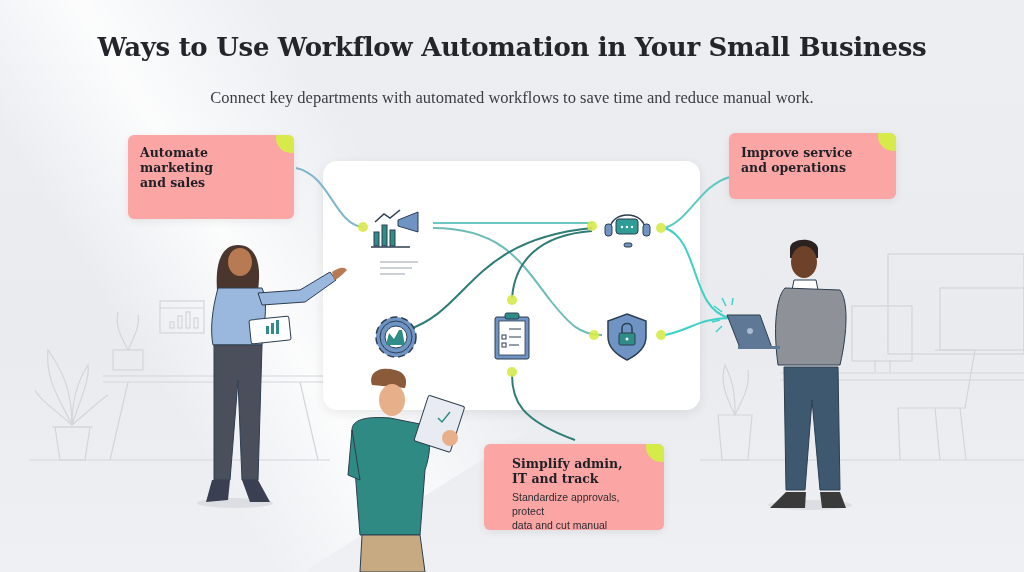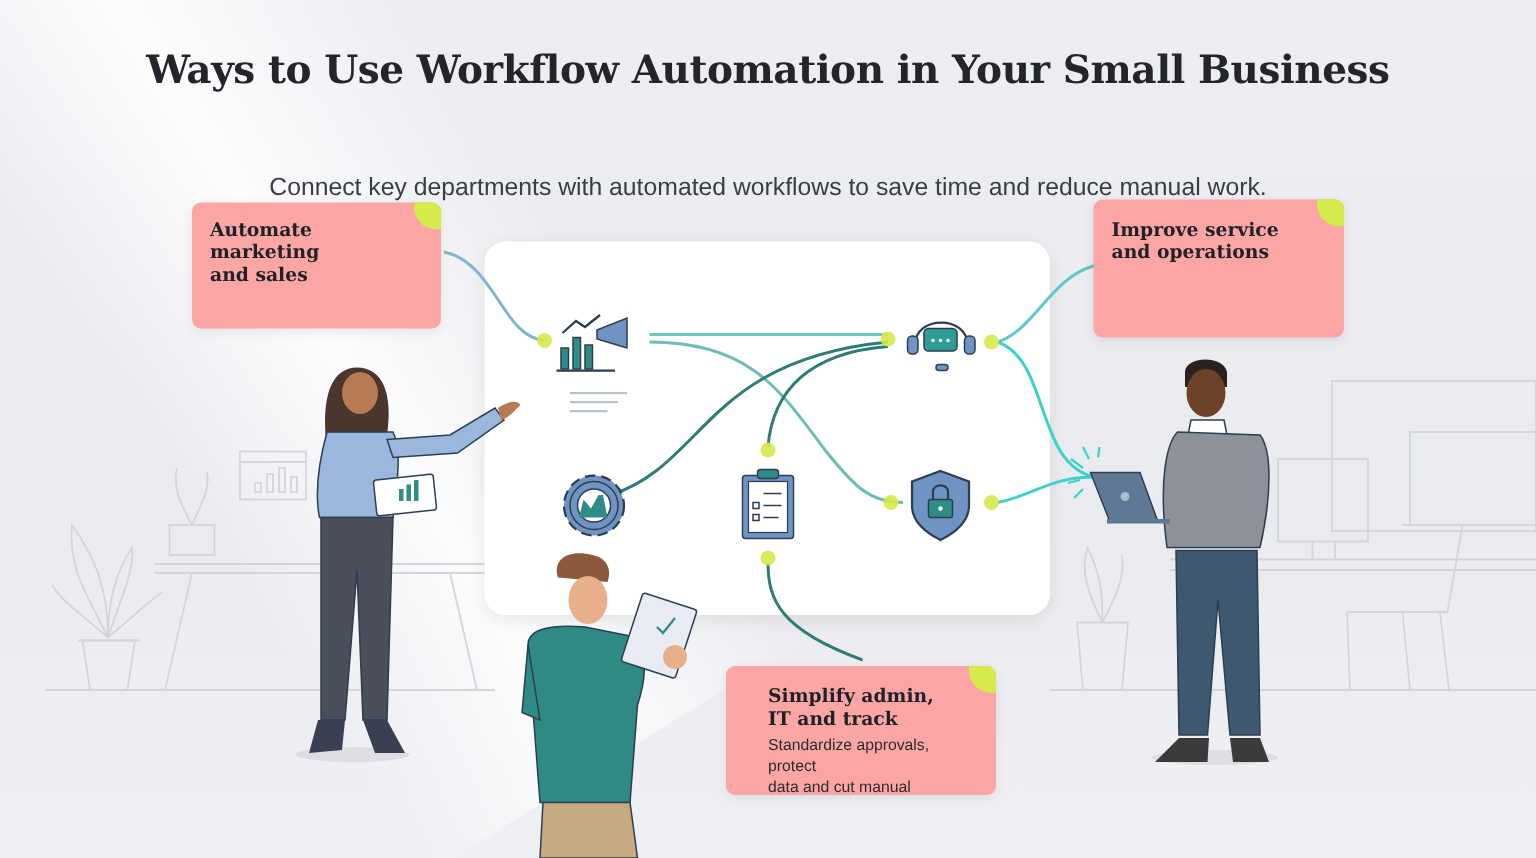--- a/index.html
+++ b/index.html
@@ -5,21 +5,21 @@
   html,body{margin:0;padding:0;}
   body{width:1024px;height:572px;overflow:hidden;position:relative;
        font-family:"Liberation Sans",sans-serif;
        background:linear-gradient(180deg,#eceef2 0%,#e9ebef 60%,#eef0f3 100%);}
   .beam{position:absolute;left:-120px;top:-60px;width:300px;height:760px;
         background:linear-gradient(90deg,rgba(255,255,255,0) 0%,rgba(255,255,255,0.85) 45%,rgba(255,255,255,0) 100%);
         transform:rotate(-32deg);transform-origin:top left;pointer-events:none;}
   .title{position:absolute;left:0;right:0;top:32px;text-align:center;
          font-family:"DejaVu Serif",serif;font-weight:bold;font-size:26px;color:#23252b;letter-spacing:-0.3px;}
   .subtitle{position:absolute;left:0;right:0;top:88px;text-align:center;
-            font-family:Liberation Sans, sans-serif;font-size:16.5px;color:#3a3d44;margin-top:28px;}
+            font-family:Liberation Serif, serif;font-size:16.5px;color:#3a3d44;}
   .card{position:absolute;background:#fca5a5;border-radius:6px;
         box-shadow:0 2px 8px rgba(0,0,0,0.08);overflow:hidden;}
   .card .dot{position:absolute;right:-12px;top:-12px;width:30px;height:30px;border-radius:50%;background:#d6ea4a;}
   .card h3{margin:0;font-family:"DejaVu Serif",serif;font-weight:bold;font-size:12.5px;line-height:15px;color:#1f2126;}
   .card p{margin:4px 0 0 0;font-size:10.5px;line-height:14px;color:#2a2c31;}
   .panel{position:absolute;left:323px;top:161px;width:377px;height:249px;background:#fff;border-radius:14px;
          box-shadow:0 3px 12px rgba(0,0,0,0.08);}
   svg{position:absolute;left:0;top:0;}
 </style>
 </head>
@@ -151,21 +151,21 @@
   </g>
 </svg>
 
 <div class="card" style="left:128px;top:135px;width:166px;height:84px;padding:0;">
   <div class="dot"></div>
   <div style="padding:10px 12px;">
     <h3><span>Automate marketing</span><br><span>and sales</span></h3>
   </div>
 </div>
 
-<div class="card" style="left:729px;top:133px;width:167px;height:92px;">
+<div class="card" style="left:729px;top:133px;width:167px;height:66px;">
   <div class="dot"></div>
   <div style="padding:12px 12px;">
     <h3><span>Improve service</span><br><span>and operations</span></h3>
   </div>
 </div>
 
 <div class="card" style="left:484px;top:444px;width:180px;height:86px;">
   <div class="dot"></div>
   <div style="padding:12px 28px;">
     <h3><span>Simplify admin,</span><br><span>IT and track</span></h3>

